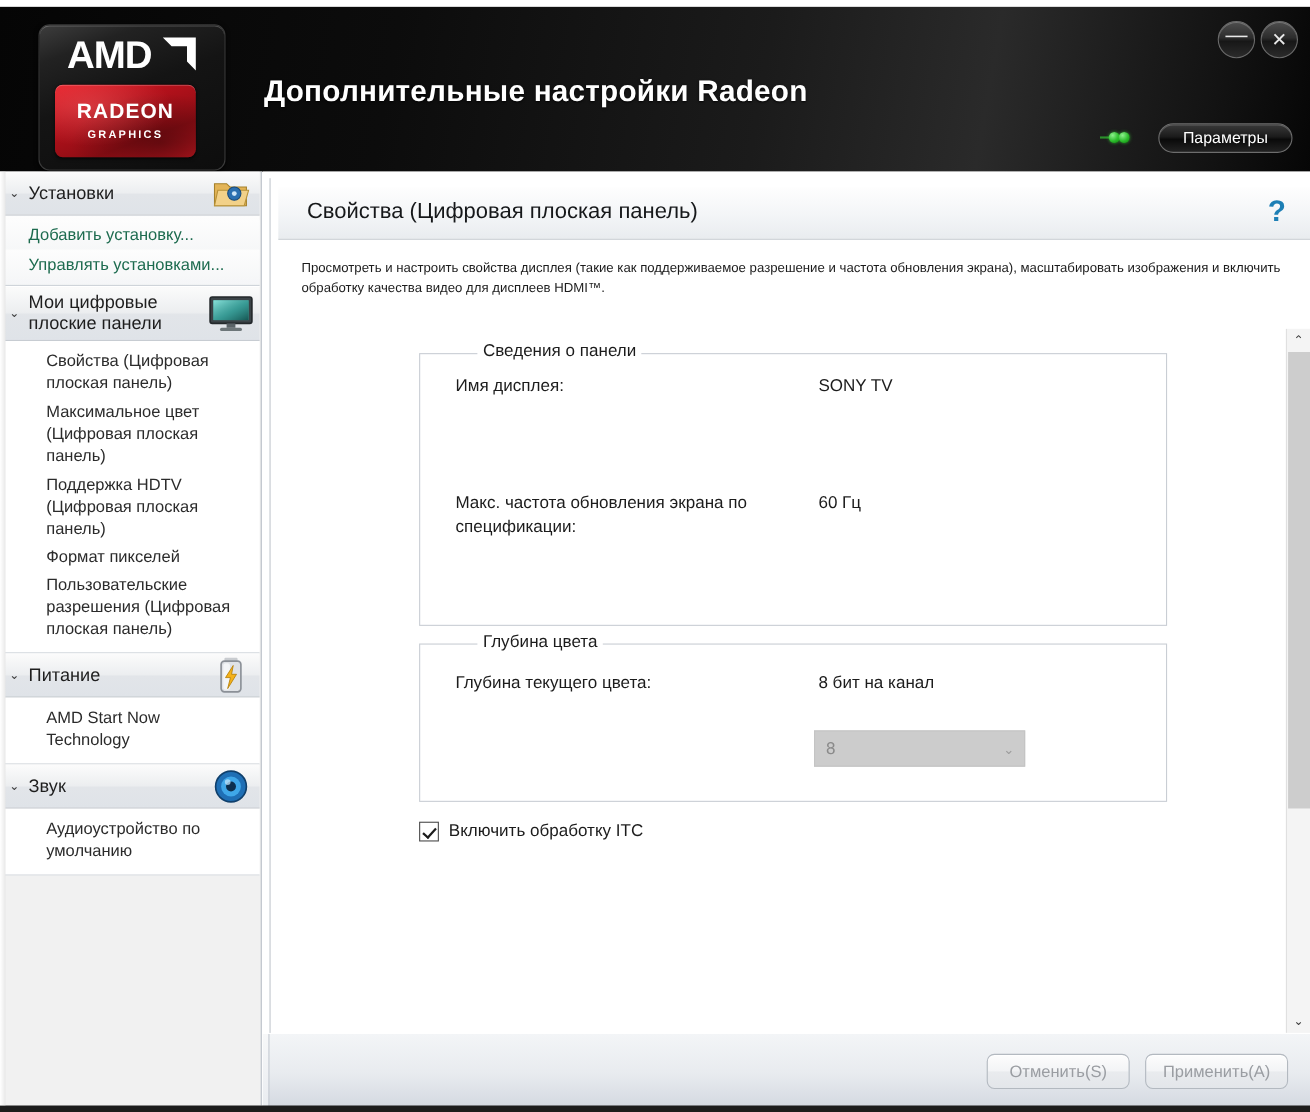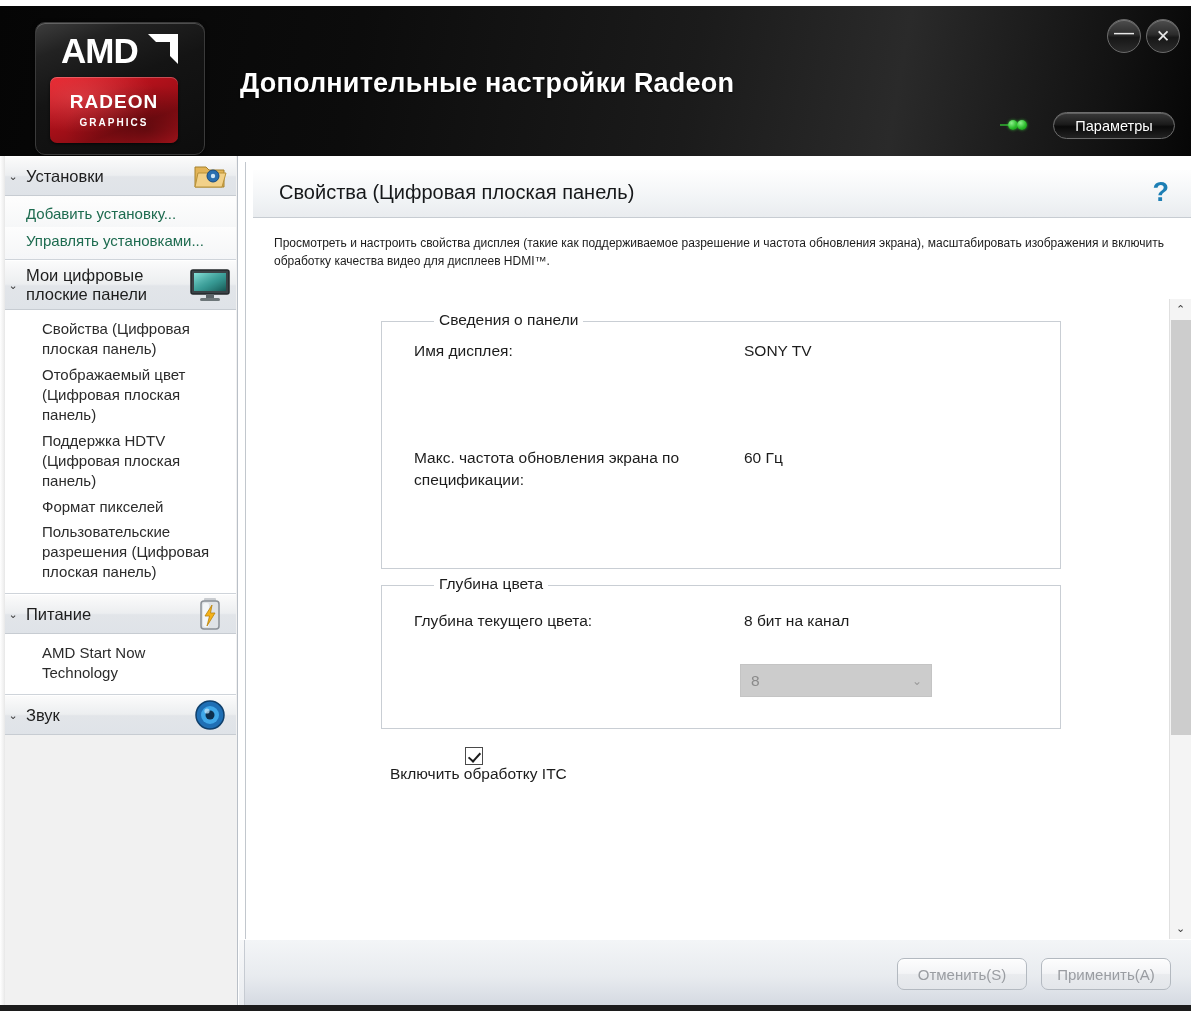--- a/index.html
+++ b/index.html
@@ -446,21 +446,20 @@
     font-size: 12px;
   }
 
   .checkrow {
     position: absolute;
     left: 128px;
     top: 448px;
     display: flex;
     align-items: center;
     cursor: pointer;
-    flex-direction: column;
   }
   .checkbox {
     width: 18px;
     height: 18px;
     border: 1px solid #4a4a4a;
     background: #ffffff;
     box-sizing: border-box;
     position: relative;
     flex: none;
   }
@@ -637,21 +636,21 @@
                 <stop offset="100%" stop-color="#0f4b48" stop-opacity=".9"></stop>
               </linearGradient>
             </defs>
             <rect x="17" y="26" width="8" height="4" fill="#5a6367"></rect>
             <rect x="11" y="30" width="20" height="3" rx="1.5" fill="#6d7679"></rect>
           </svg>
         </span>
       </div>
       <div class="side-items">
         <div class="side-item">Свойства (Цифровая плоская панель)</div>
-        <div class="side-item">Отображаемый цвет (Цифровая плоская панель)</div>
+        <div class="side-item">Максимальное цвет (Цифровая плоская панель)</div>
         <div class="side-item">Поддержка HDTV (Цифровая плоская панель)</div>
         <div class="side-item">Формат пикселей</div>
         <div class="side-item">Пользовательские разрешения (Цифровая плоская панель)</div>
       </div>
 
       <div class="group-head">
         <span class="chev">⌄</span>
         <span class="group-label">Питание</span>
         <span class="group-icon">
           <svg class="ico" width="26" height="34" viewBox="0 0 26 34">
@@ -671,20 +670,23 @@
         <span class="group-label">Звук</span>
         <span class="group-icon">
           <svg class="ico" width="32" height="32" viewBox="0 0 32 32">
             <circle cx="16" cy="16" r="14" fill="#1f6fb5" stroke="#10406c" stroke-width="1.5"></circle>
             <circle cx="16" cy="16" r="9" fill="#3fa7e8"></circle>
             <circle cx="16" cy="16" r="4.5" fill="#0d2f4d"></circle>
             <circle cx="13" cy="12" r="2.6" fill="#bfe4fb" opacity=".75"></circle>
           </svg>
         </span>
       </div>
+      <div class="side-items">
+        <div class="side-item">Аудиоустройство по умолчанию</div>
+      </div>
 
       <div class="sidebar-filler"></div>
     </div>
   </div>
 
   <div class="content">
     <div class="content-frame">
 
       <div class="page-head">
         <div class="page-title">Свойства (Цифровая плоская панель)</div>

